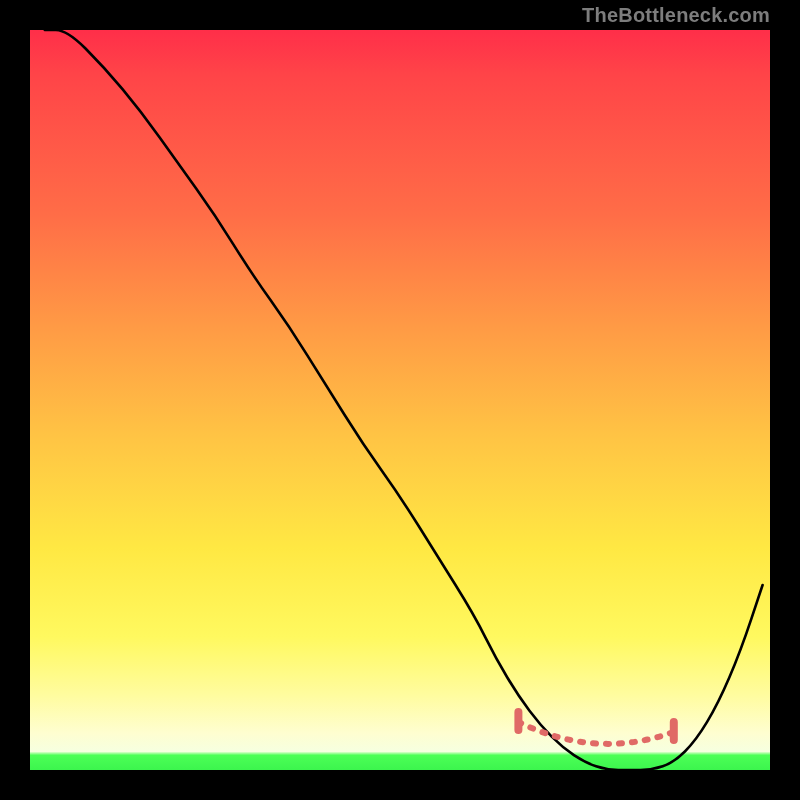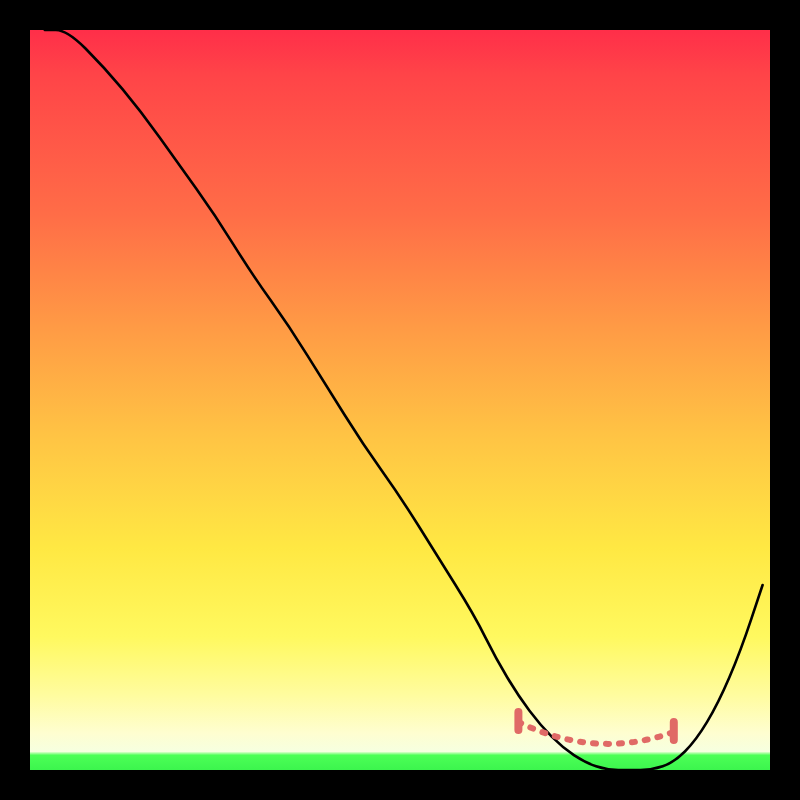--- a/index.html
+++ b/index.html
@@ -59,20 +59,21 @@
     width: 740px;
     height: 740px;
     overflow: visible;
   }
 </style>
 </head>
 <body>
 
 <div class="frame">
 
+  <div class="watermark">TheBottleneck.com</div>
 
   <div class="plot-area">
     <svg class="curve" viewBox="0 0 740 740" preserveAspectRatio="none">
       <g>
         <path id="main-curve" fill="none" stroke="#000000" stroke-width="2.6" stroke-linecap="round" stroke-linejoin="round" d="M 14.8 0.0 Q 14.8 0.0 25.9 0.0 Q 37.0 0.0 55.5 18.5 Q 74.0 37.0 92.5 59.2 Q 111.0 81.4 129.5 107.3 Q 148.0 133.2 166.5 159.1 Q 185.0 185.0 203.5 214.6 Q 222.0 244.2 240.5 270.1 Q 259.0 296.0 277.5 325.6 Q 296.0 355.2 314.5 384.8 Q 333.0 414.4 351.5 440.3 Q 370.0 466.2 388.5 495.8 Q 407.0 525.4 425.5 555.0 Q 444.0 584.6 455.1 606.8 Q 466.2 629.0 477.3 647.5 Q 488.4 666.0 499.5 680.8 Q 510.6 695.6 521.7 706.7 Q 532.8 717.8 543.9 725.2 Q 555.0 732.6 566.1 736.3 Q 577.2 740.0 588.3 740.0 Q 599.4 740.0 610.5 740.0 Q 621.6 740.0 632.7 736.3 Q 643.8 732.6 654.9 721.5 Q 666.0 710.4 677.1 691.9 Q 688.2 673.4 699.3 647.5 Q 710.4 621.6 721.5 588.3 T 732.6 555.0"></path>
         <path id="tolerance-band" fill="none" stroke="#e06a66" stroke-width="6" stroke-linecap="round" stroke-dasharray="3 10" d="M 488.4 692.0
                     Q 566.1 730.0
                       643.8 702.0"></path>
         <path id="tolerance-caps" fill="none" stroke="#e06a66" stroke-width="8" stroke-linecap="round" d="M 488.4 682.0 L 488.4 700.0
                 M 643.8 692.0 L 643.8 710.0"></path>

